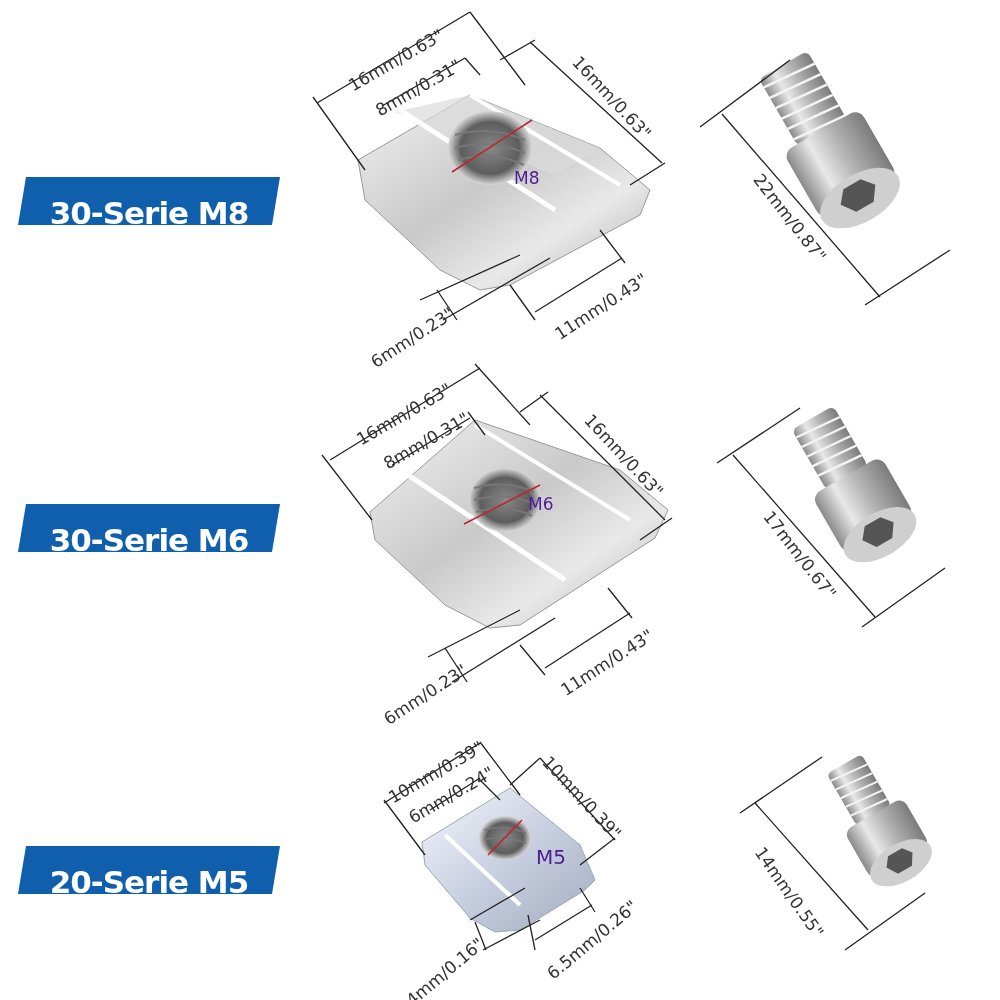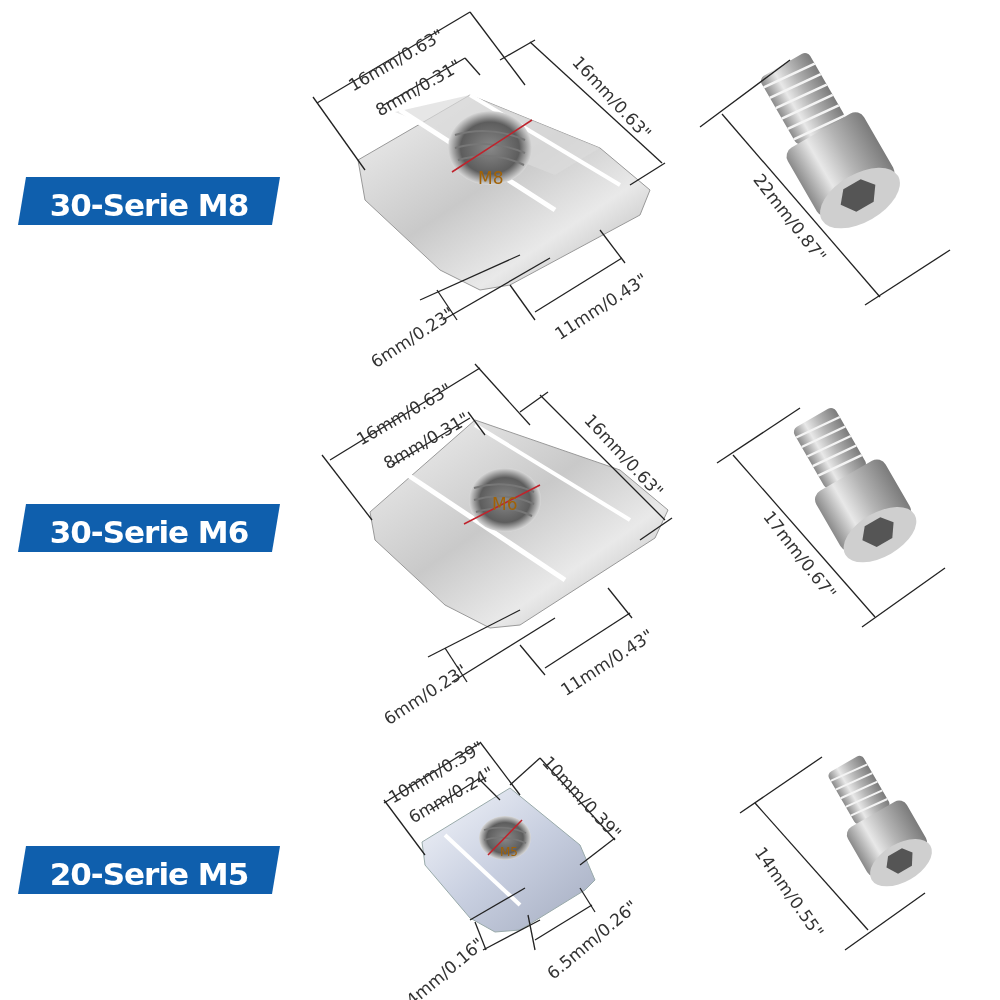--- a/index.html
+++ b/index.html
@@ -1,21 +1,21 @@
 <!DOCTYPE html>
 <html><head>
   <meta charset="utf-8">
   <style>
     html, body { margin:0; padding:0; background:#ffffff; }
     body { width:1000px; height:1000px; position:relative; overflow:hidden; font-family:"Liberation Sans", sans-serif; }
     .banner { position:absolute; left:18px; width:262px; height:48px; }
     .banner svg { position:absolute; left:0; top:0; }
-    .banner span { position:absolute; left:0; right:0; top:4px; height:52px; line-height:48px; text-align:center; color:#fff; font-weight:bold; font-size:31px; font-family:"DejaVu Sans", sans-serif; letter-spacing:-1px; }
+    .banner span { position:absolute; left:0; right:0; top:12px; height:52px; line-height:48px; text-align:center; color:#fff; font-weight:bold; font-size:31px; font-family:"DejaVu Sans", sans-serif; letter-spacing:-1px; }
     .dim { position:absolute; font-family:"DejaVu Sans", sans-serif; font-size:17px; color:#333; white-space:nowrap; transform-origin:0 0; }
-    .red { color:#a16207; font-size:17px; }
+    .red { color:#4c1d95; font-size:17px;margin-left:36px; }
     svg.over { position:absolute; left:0; top:0; }
   </style>
 </head>
 <body>
 
 <div class="banner" style="top:177px;">
   <svg width="262" height="48">
       <polygon points="8,0 262,0 254,48 0,48" fill="#0f5fad"></polygon>
     </svg>
   <span>30-Serie M8</span>
@@ -219,14 +219,14 @@
 <div class="dim" style="left:380px;top:712px;transform:rotate(-33deg);">6mm/0.23"</div>
 <div class="dim" style="left:557px;top:683px;transform:rotate(-33deg);">11mm/0.43"</div>
 <div class="dim red" style="left:492px;top:494px;">M6</div>
 <div class="dim" style="left:775px;top:507px;transform:rotate(52deg);">17mm/0.67"</div>
 
 <div class="dim" style="left:385px;top:790px;transform:rotate(-30deg);">10mm/0.39"</div>
 <div class="dim" style="left:405px;top:810px;transform:rotate(-30deg);">6mm/0.24"</div>
 <div class="dim" style="left:553px;top:752px;transform:rotate(47deg);">10mm/0.39"</div>
 <div class="dim" style="left:402px;top:995px;transform:rotate(-40deg);">4mm/0.16"</div>
 <div class="dim" style="left:543px;top:968px;transform:rotate(-40deg);">6.5mm/0.26"</div>
-<div class="dim red" style="left:500px;top:845px;font-size:12px;">M5</div>
+<div class="dim red" style="left:500px;top:845px;font-size:20px;">M5</div>
 <div class="dim" style="left:767px;top:843px;transform:rotate(55deg);">14mm/0.55"</div>
 
 </body></html>

